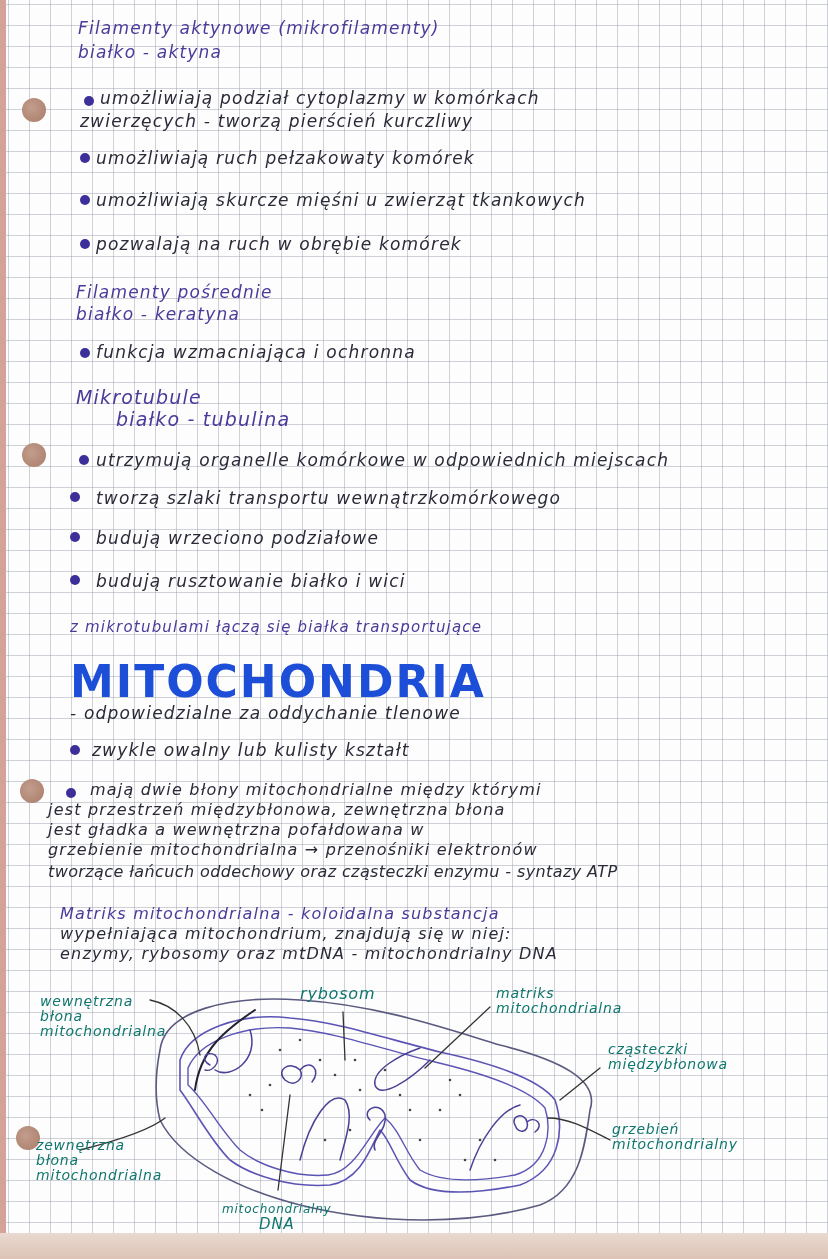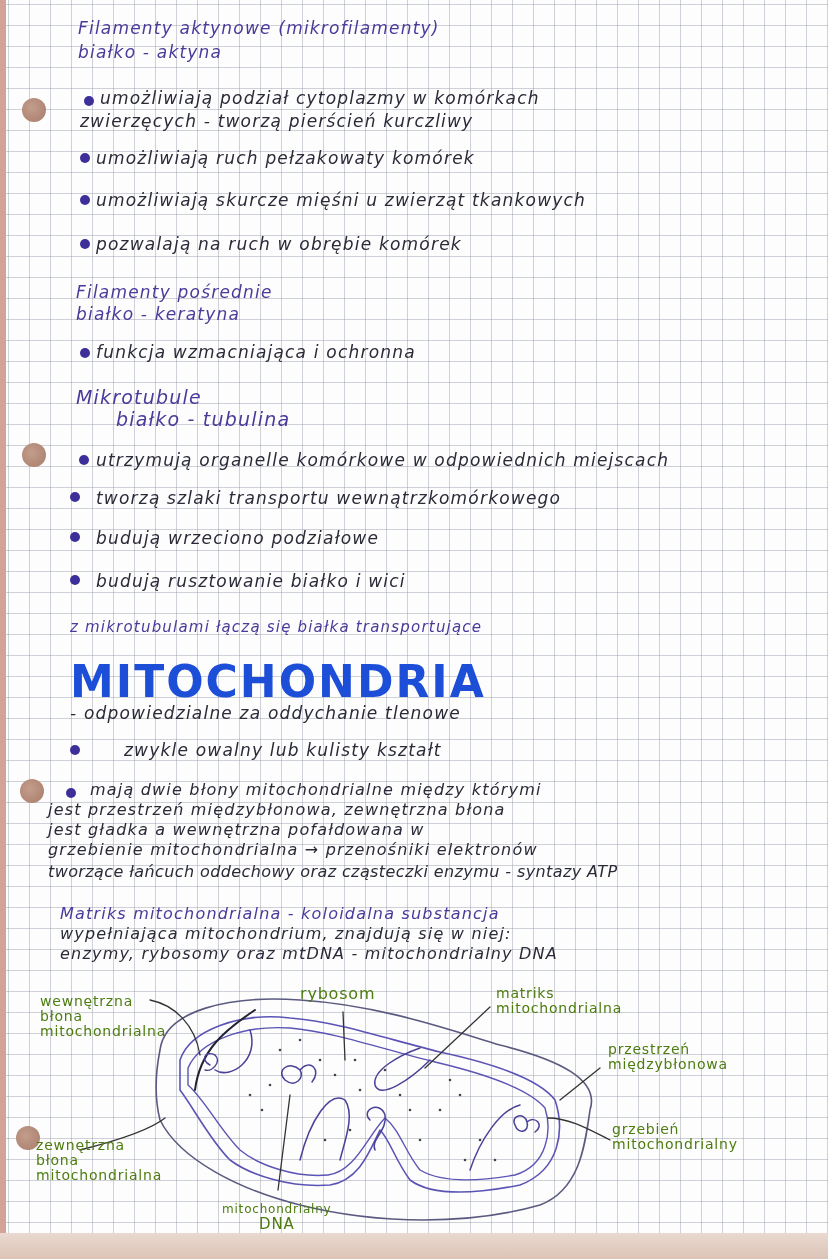--- a/index.html
+++ b/index.html
@@ -31,21 +31,21 @@
   }
   .ink { position: absolute; color: #2a2a38; font-family: "DejaVu Sans", sans-serif; font-size: 17px; letter-spacing: 1.2px; white-space: nowrap; font-style: italic; }
   .ink.purple { color: #4b3a9a; }
   .ink.small { font-size: 15px; }
   .bullet { position: absolute; width: 10px; height: 10px; border-radius: 50%; background: #3d2f9a; }
   .heading {
     position: absolute; left: 70px; top: 656px; color: #1d4ed8;
     font-family: "DejaVu Sans", sans-serif; font-weight: bold; font-size: 44px; letter-spacing: 2px;
   }
   .diagram { position: absolute; left: 0; top: 980px; width: 828px; height: 260px; }
-  .label { position: absolute; font-family: "DejaVu Sans", sans-serif; font-size: 14px; color: #4d7c0f; line-height: 15px; letter-spacing: 0.8px; }
+  .label { position: absolute; font-family: "DejaVu Sans", sans-serif; font-style: italic; font-size: 14px; color: #0f766e; line-height: 15px; letter-spacing: 0.8px; }
 </style>
 </head>
 <body>
 
 <div class="paper"></div>
 <div class="margin-edge"></div>
 <div class="bottom-strip"></div>
 
 <div class="punch-hole" style="left:22px;top:98px;"></div>
 <div class="punch-hole" style="left:22px;top:443px;"></div>
@@ -88,21 +88,21 @@
 
 <div class="bullet" style="left:70px;top:575px;"></div>
 <div class="ink" style="left:96px;top:571px;">budują rusztowanie białko i wici</div>
 
 <div class="ink purple small" style="left:70px;top:618px;">z mikrotubulami łączą się białka transportujące</div>
 
 <div class="heading">MITOCHONDRIA</div>
 <div class="ink" style="left:70px;top:703px;">- odpowiedzialne za oddychanie tlenowe</div>
 
 <div class="bullet" style="left:70px;top:745px;"></div>
-<div class="ink" style="left:92px;top:740px;padding-left:32px;">zwykle owalny lub kulisty kształt</div>
+<div class="ink" style="left:92px;top:740px;">zwykle owalny lub kulisty kształt</div>
 
 <div class="bullet" style="left:66px;top:788px;"></div>
 <div class="ink" style="left:90px;top:780px;font-size:16px;">mają dwie błony mitochondrialne między którymi</div>
 <div class="ink" style="left:48px;top:800px;font-size:16px;">jest przestrzeń międzybłonowa, zewnętrzna błona</div>
 <div class="ink" style="left:48px;top:820px;font-size:16px;">jest gładka a wewnętrzna pofałdowana w</div>
 <div class="ink" style="left:48px;top:840px;font-size:16px;">grzebienie mitochondrialna → przenośniki elektronów</div>
 <div class="ink" style="left:48px;top:862px;font-size:16px;letter-spacing:0.4px;">tworzące łańcuch oddechowy oraz cząsteczki enzymu - syntazy ATP</div>
 
 <div class="ink purple" style="left:60px;top:904px;font-size:16px;">Matriks mitochondrialna - koloidalna substancja</div>
 <div class="ink" style="left:60px;top:924px;font-size:16px;">wypełniająca mitochondrium, znajdują się w niej:</div>
@@ -169,21 +169,21 @@
     <div>mitochondrialna</div>
   </div>
   <div class="label" style="left:300px;top:6px;font-size:16px;">
     <div>rybosom</div>
   </div>
   <div class="label" style="left:496px;top:6px;">
     <div>matriks</div>
     <div>mitochondrialna</div>
   </div>
   <div class="label" style="left:608px;top:62px;">
-    <div>przestrzeń</div>
+    <div>cząsteczki</div>
     <div>międzybłonowa</div>
   </div>
   <div class="label" style="left:612px;top:142px;">
     <div>grzebień</div>
     <div>mitochondrialny</div>
   </div>
   <div class="label" style="left:36px;top:158px;">
     <div>zewnętrzna</div>
     <div>błona</div>
     <div>mitochondrialna</div>

